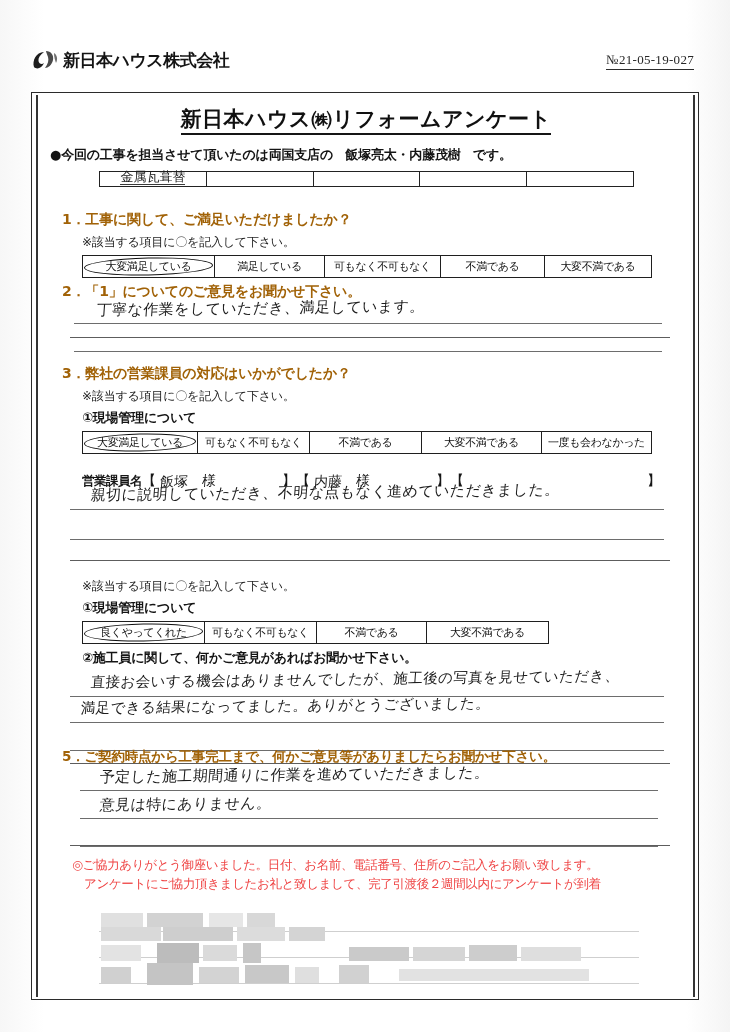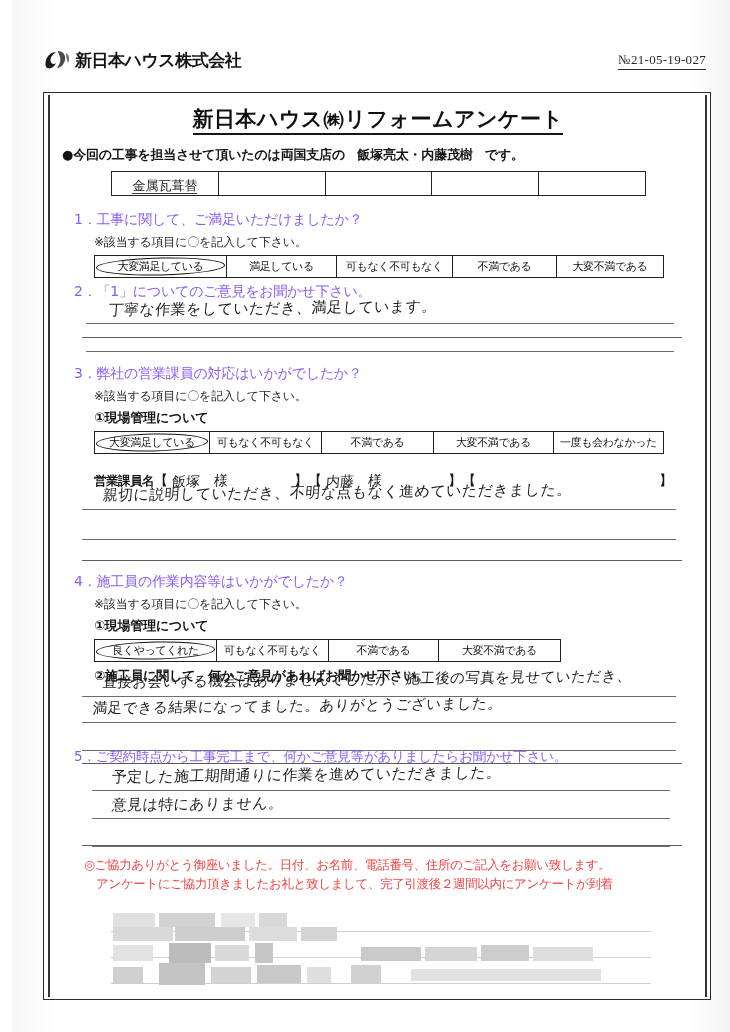--- a/index.html
+++ b/index.html
@@ -15,21 +15,20 @@
     position: relative;
     overflow: hidden;
   }
 
   
   .page {
     position: absolute;
     inset: 0;
     background:
       linear-gradient(90deg, #f7f7f7 0%, #ffffff 6%, #ffffff 94%, #f4f4f4 100%);
-    margin-left: 12px;
   }
 
   
   .letterhead {
     position: absolute;
     left: 0; top: 44px;
     width: 730px;
     height: 40px;
   }
   .logo-wrap {
@@ -114,21 +113,21 @@
     letter-spacing: -0.2px;
     white-space: nowrap;
   }
   .lead .staff { padding: 0 8px; }
 
   
   .work-table {
     position: absolute;
     left: 55px; top: 78px;
     width: 535px;
-    height: 25px;
+    height: 16px;
     border: 1px solid #222;
     box-sizing: border-box;
     display: flex;
   }
   .work-cell {
     flex: 1;
     border-right: 1px solid #222;
     display: flex;
     align-items: flex-end;
     justify-content: center;
@@ -146,22 +145,22 @@
 
   
   .q {
     position: absolute;
     left: 0;
     width: 644px;
   }
   .q-title {
     font-family: "DejaVu Sans", sans-serif;
     font-size: 14px;
-    font-weight: normal;
-    color: #8b5cf6;
+    font-weight: bold;
+    color: #a16207;
     margin-left: 18px;
     letter-spacing: -0.2px;
     white-space: nowrap;
   }
   .q-note {
     font-family: "DejaVu Sans", sans-serif;
     font-size: 12px;
     color: #242424;
     margin: 5px 0 0 38px;
     letter-spacing: -0.2px;
@@ -382,21 +381,20 @@
         </div>
 
         <div class="write-line" style="left:26px; top:144px; width:594px;"></div>
         <div class="write-line" style="left:26px; top:174px; width:594px;"></div>
         <div class="hw" style="left:46px; top:121px; font-size:15px;">親切に説明していただき、不明な点もなく進めていただきました。</div>
       </div>
 
       <div class="sep" style="top:467px;"></div>
 
       <div class="q" style="top:480px;">
-        <div class="q-title">4．施工員の作業内容等はいかがでしたか？</div>
         <div class="q-note">※該当する項目に〇を記入して下さい。</div>
         <div class="q-sub">①現場管理について</div>
         <div class="choices" style="width:467px;">
           <div class="choice sel" style="width:122px;">良くやってくれた</div>
           <div class="choice" style="width:112px;">可もなく不可もなく</div>
           <div class="choice" style="width:110px;">不満である</div>
           <div class="choice" style="flex:1;">大変不満である</div>
         </div>
         <div class="q-sub" style="margin-top:5px;">②施工員に関して、何かご意見があればお聞かせ下さい。</div>
 

